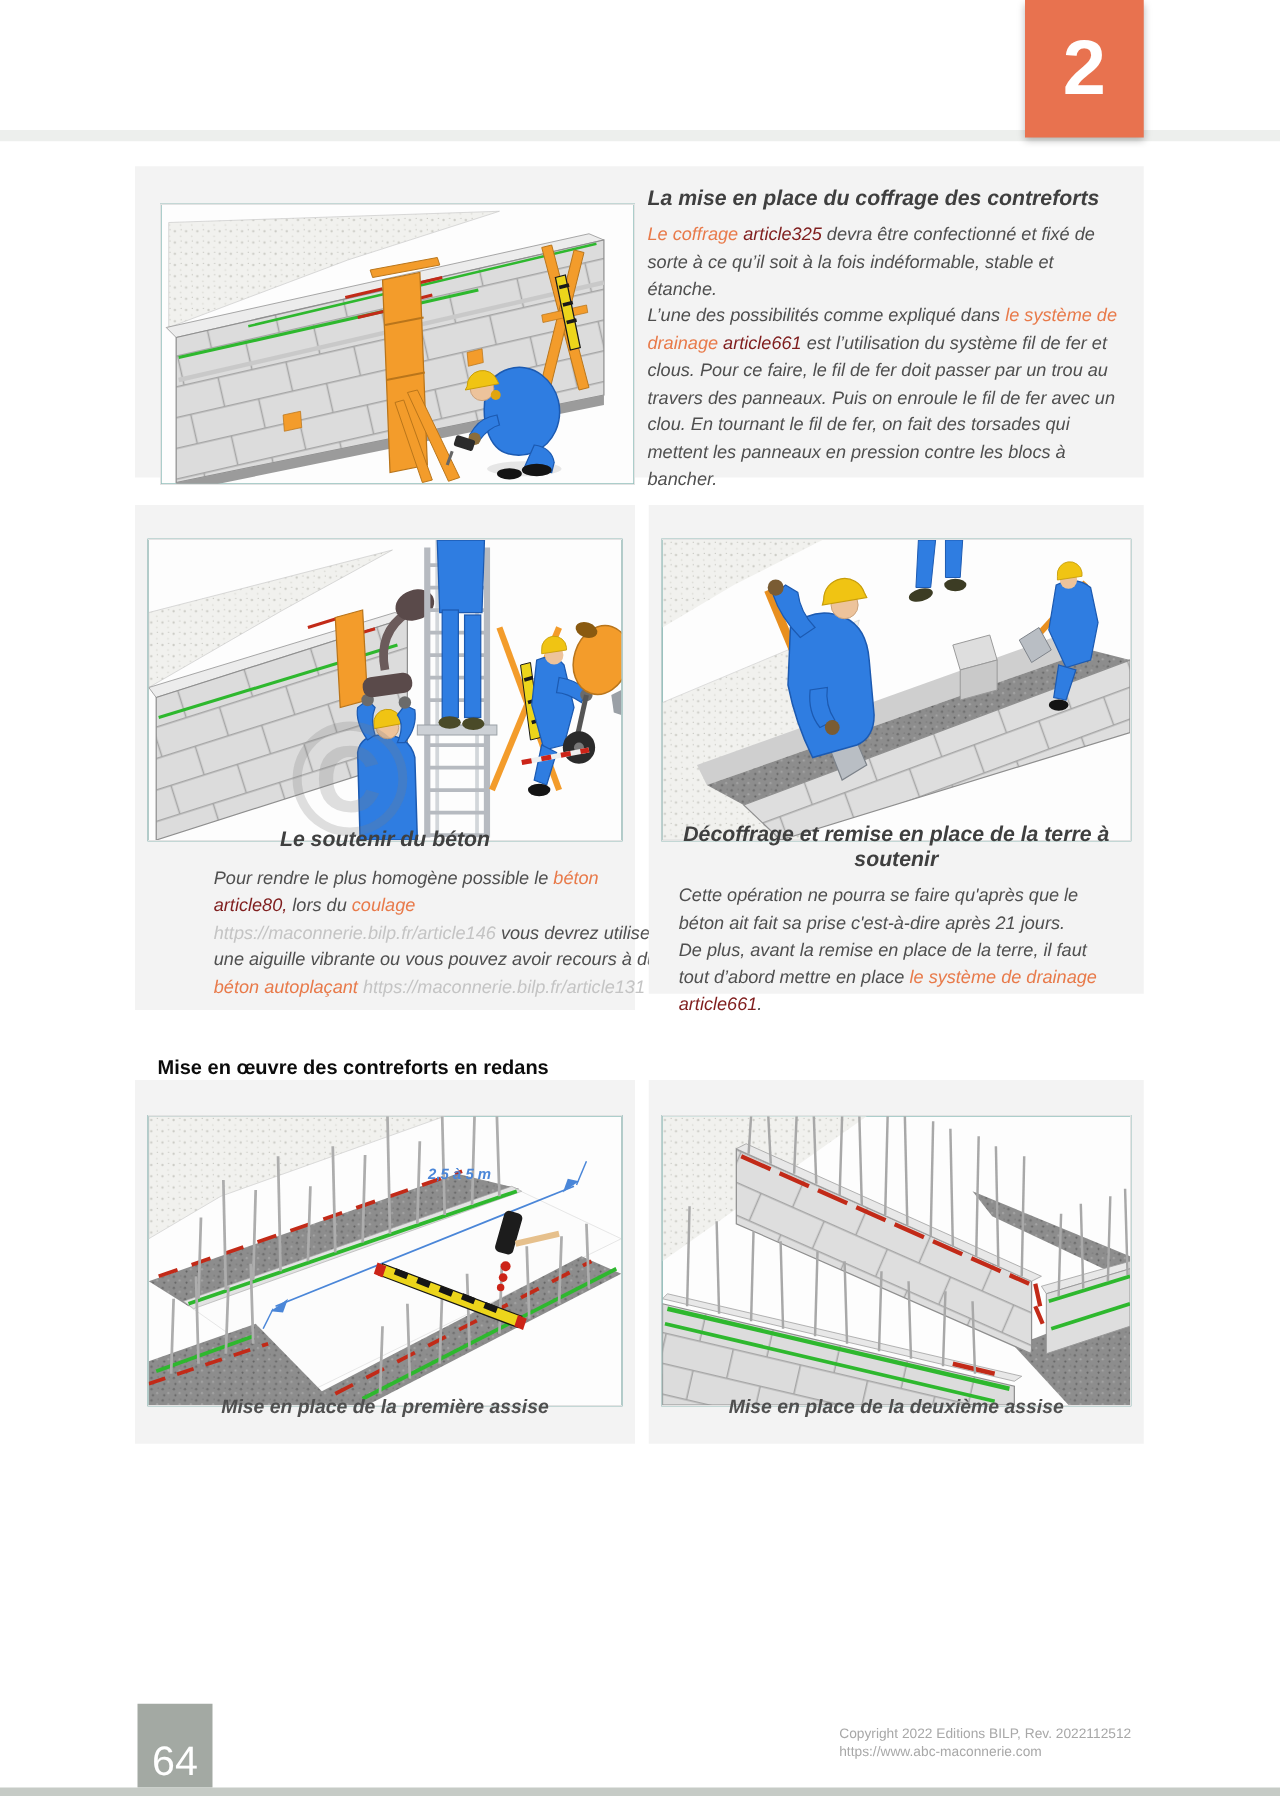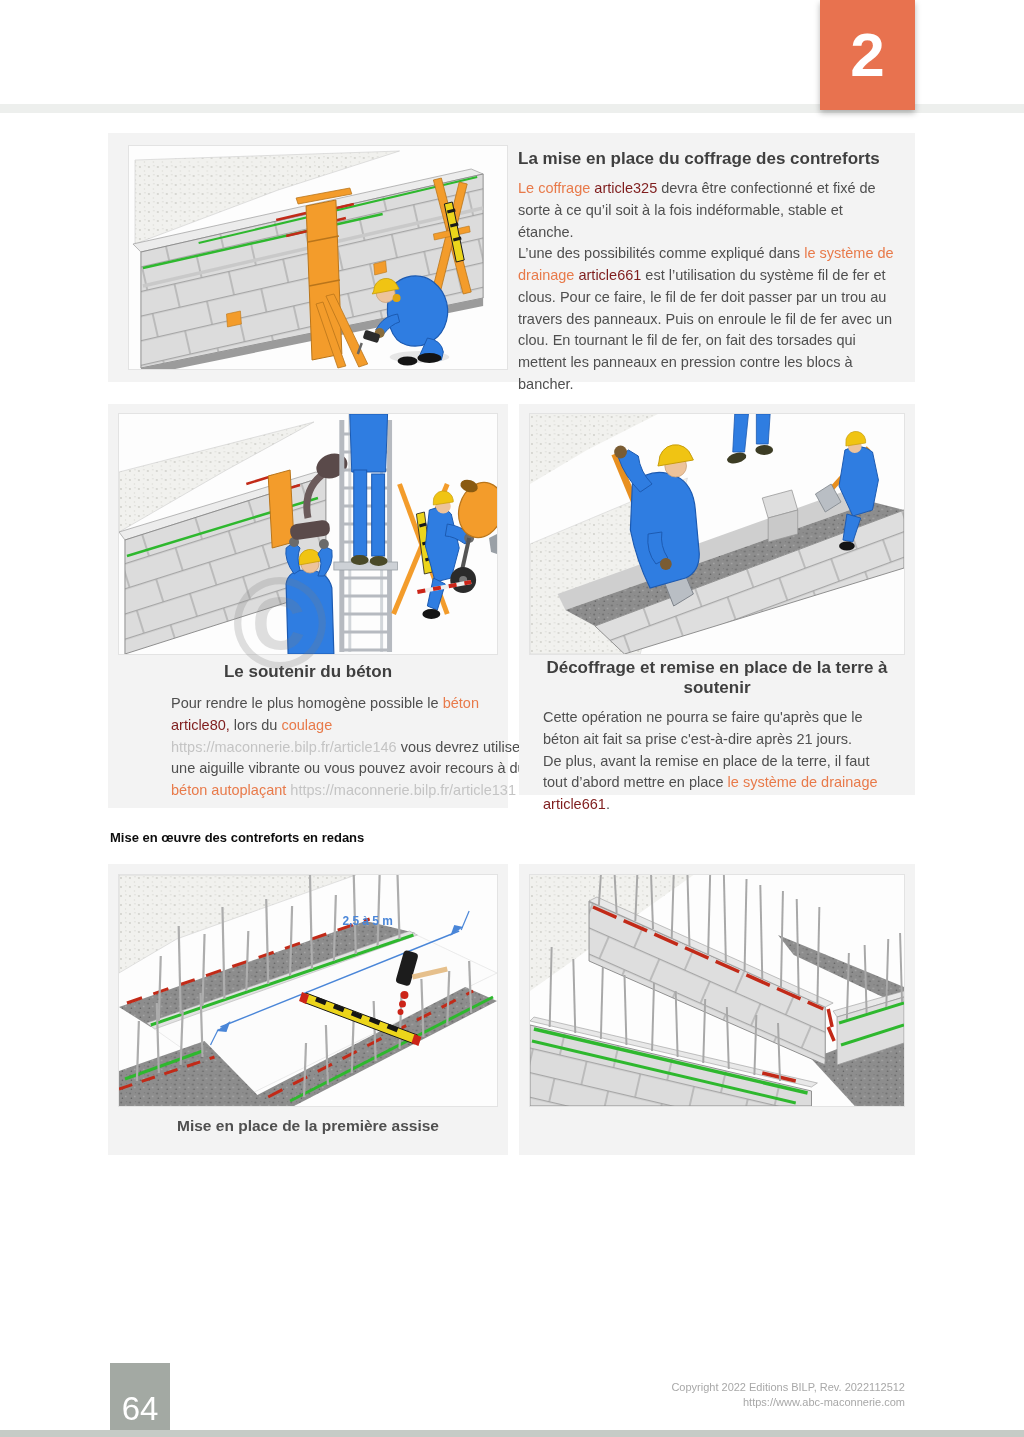--- a/index.html
+++ b/index.html
@@ -10,56 +10,56 @@
   .header{position:absolute;left:0;top:0;width:1024px;height:104px;background:#a8aea8;}
   .header h1{position:absolute;left:110px;bottom:13px;margin:0;font-size:23px;
              color:#ffffff;font-weight:bold;letter-spacing:.2px;}
   .badge{position:absolute;left:820px;top:0;width:95px;height:110px;background:#e8724f;
          display:flex;align-items:center;justify-content:center;z-index:6;
          box-shadow:0 3px 6px rgba(0,0,0,.28);}
   .badge span{font-size:62px;font-weight:bold;color:#ffffff;line-height:1;}
   .strip{position:absolute;left:0;top:104px;width:1024px;height:9px;background:#edefed;}
 
   
-  .card{position:absolute;background:#f3f3f3;}
+  .card{position:absolute;background:#f3f3f3;font-style:italic;}
   #card1{left:108px;top:133px;width:807px;height:249px;}
-  .imgbox{position:absolute;background:#0f766e;border:1px solid #e3e3e3;box-sizing:border-box;}
+  .imgbox{position:absolute;background:#0f766e;border:1px solid #e3e3e3;box-sizing:border-box;margin-top:18px;}
   #img1{left:20px;top:12px;width:380px;height:225px;}
   #card1 .txt{position:absolute;left:410px;top:16px;width:382px;}
   h3.blocktitle{margin:0 0 9px 0;font-size:17px;color:#3f3f3f;font-weight:bold;}
   p.body{margin:0;font-size:14.5px;line-height:1.5;color:#4f4f4f;white-space:pre-line;}
   .lnk{color:#e87a4a;cursor:pointer;}
   .ref{color:#7f1d1d;}
   .url{color:#c4c4c4;}
 
   #card2{left:108px;top:404px;width:400px;height:404px;}
   #img2{left:10px;top:9px;width:380px;height:242px;}
   #card2 h3{position:absolute;top:258px;left:0;width:100%;text-align:center;margin:0;}
   #card2 p{position:absolute;left:19px;top:289px;width:363px;margin-left:44px;}
 
   #card3{left:519px;top:404px;width:396px;height:391px;}
   #img3{left:10px;top:9px;width:376px;height:242px;}
   #card3 h3{position:absolute;top:254px;left:8px;width:380px;text-align:center;margin:0;}
   #card3 p{position:absolute;left:24px;top:303px;width:352px;}
 
-  .sec-heading{position:absolute;left:110px;top:830px;margin:0;font-size:13px;
+  .sec-heading{position:absolute;left:110px;top:830px;margin:16px;font-size:16px;
                color:#0c0c0c;font-weight:bold;}
 
   #card4{left:108px;top:864px;width:400px;height:291px;}
   #img4{left:10px;top:10px;width:380px;height:233px;}
   #card5{left:519px;top:864px;width:396px;height:291px;}
   #img5{left:10px;top:10px;width:376px;height:233px;}
   .caption{position:absolute;top:253px;left:0;width:100%;text-align:center;
            font-size:15.5px;font-weight:bold;color:#4f4f4f;margin:0;}
 
   
   .pagebox{position:absolute;left:110px;top:1363px;width:60px;height:67px;background:#a3a9a3;
            display:flex;align-items:center;justify-content:center;}
   .pagebox span{color:#ffffff;font-size:33px;margin-top:24px;}
-  .copyright{position:absolute;right:119px;top:1380px;text-align:right;font-size:11px;
+  .copyright{position:absolute;right:119px;top:1380px;text-align:left;font-size:11px;
              line-height:1.4;color:#a8a8a8;}
   .bottombar{position:absolute;left:0;top:1430px;width:1024px;height:7px;background:#c6cbc6;}
 
   
   .watermark{position:absolute;left:0;top:0;width:100%;height:100%;pointer-events:none;
              z-index:40;color:rgba(125,125,125,.24);font-weight:bold;}
   .wm-c{position:absolute;left:232px;top:558px;font-size:130px;line-height:1;}
   .wm-t{position:absolute;left:212px;top:655px;font-size:142px;line-height:1;letter-spacing:1px;}
 
   svg{display:block;}
@@ -392,20 +392,21 @@
             <line x1="254" y1="206" x2="252" y2="148"></line>
         </g>
         <g stroke="#a8a8a8" stroke-width="2">
           <line x1="322" y1="144" x2="324" y2="78"></line>
             <line x1="342" y1="138" x2="340" y2="70"></line>
           <line x1="362" y1="132" x2="364" y2="64"></line>
             <line x1="378" y1="127" x2="376" y2="58"></line>
         </g>
       </svg>
     </div>
+    <p class="caption">Mise en place de la deuxième assise</p>
   </div>
 
   <div class="pagebox">
     <span>64</span>
   </div>
   <div class="copyright">
     <div>Copyright 2022 Editions BILP, Rev. 2022112512</div>
     <div>https://www.abc-maconnerie.com</div>
   </div>
   <div class="bottombar"></div>

